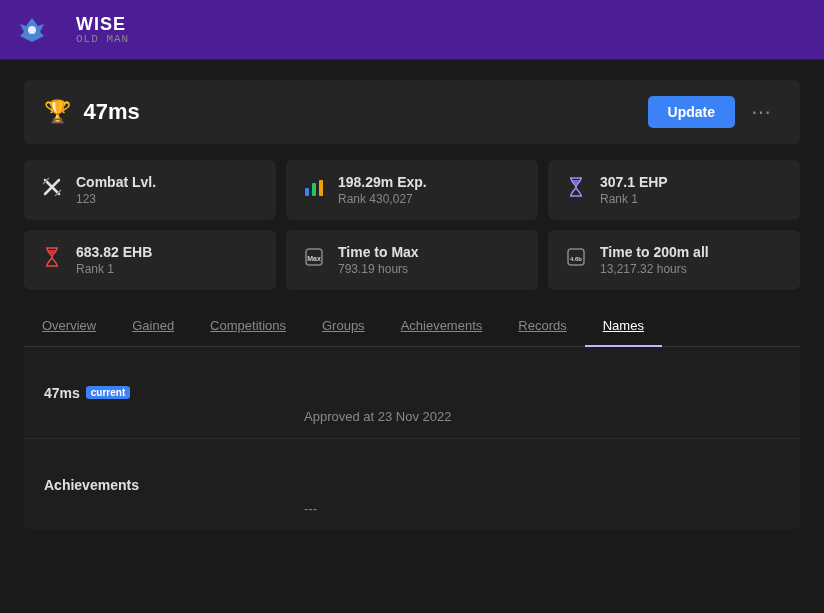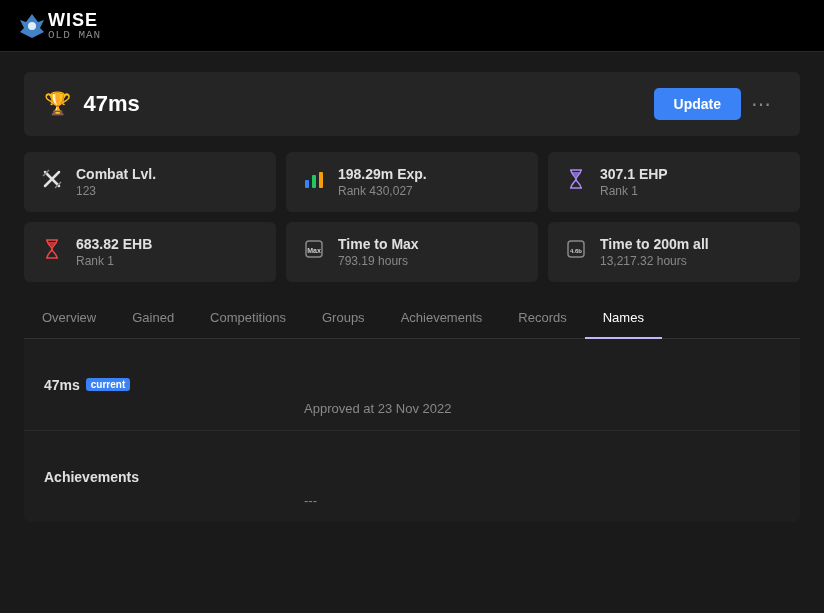--- a/index.html
+++ b/index.html
@@ -7,26 +7,26 @@
       background: #1a1a1a;
       font-family: 'Segoe UI', Arial, sans-serif;
       color: #ccc;
       width: 824px;
       min-height: 613px;
       overflow: hidden;
     }
 
     
     .header {
-      background: #000000;
-      height: 52px;
+      background: #4c1d95;
+      height: 60px;
       display: flex;
       align-items: center;
       padding: 0 16px;
-      gap: 0;
+      gap: 28px;
       border-bottom: 1px solid #2a2a2a;
     }
     .header-icon {
       width: 32px;
       height: 32px;
       display: flex;
       align-items: center;
       justify-content: center;
     }
     .header-text {}
@@ -68,21 +68,21 @@
       font-size: 22px;
     }
     .player-name-display {
       font-size: 22px;
       font-weight: 700;
       color: #fff;
     }
     .player-card-right {
       display: flex;
       align-items: center;
-      gap: 2px;
+      gap: 8px;
     }
     .update-btn {
       background: #3b82f6;
       color: #fff;
       border: none;
       border-radius: 5px;
       padding: 8px 20px;
       font-size: 14px;
       font-weight: 600;
       cursor: pointer;
@@ -140,20 +140,21 @@
     .tab {
       padding: 12px 18px;
       font-size: 13px;
       color: #888;
       cursor: pointer;
       background: none;
       border: none;
       border-bottom: 2px solid transparent;
       margin-bottom: -1px;
       transition: color 0.2s;
+      text-decoration: underline;
     }
     .tab.active {
       color: #fff;
       border-bottom: 2px solid #c4b5fd;
     }
 
     
     .names-table {
       background: #1e1e1e;
       border-radius: 0 0 6px 6px;

